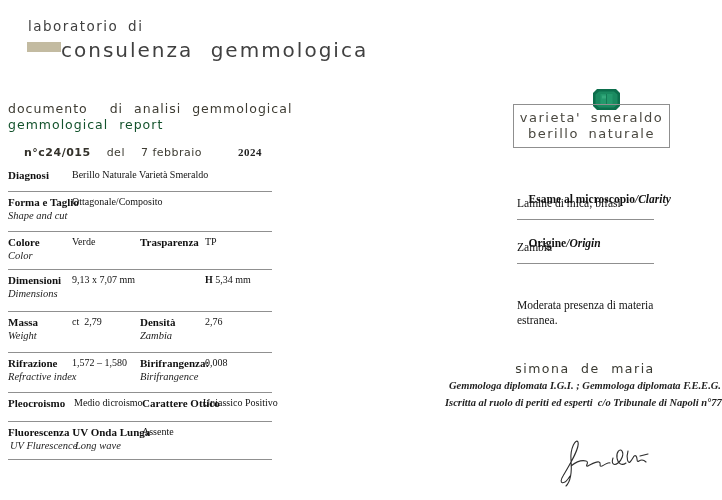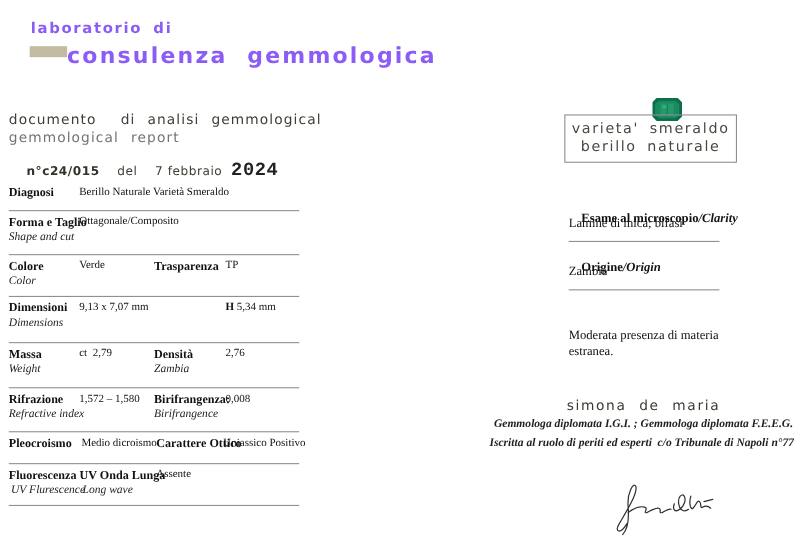--- a/index.html
+++ b/index.html
@@ -1,29 +1,29 @@
 <!DOCTYPE html>
 <html><head>
 <meta charset="utf-8">
 <style>
   html,body{margin:0;padding:0;background:#fff;}
   .page{position:relative;width:722px;height:500px;background:#ffffff;overflow:hidden;
         font-family:"Liberation Serif",serif;color:#1a1a1a;}
   .abs{position:absolute;white-space:pre;}
   
-  .logo{font-family:"DejaVu Sans",sans-serif;color:#8b5cf6;letter-spacing:1.5px;font-weight:bold;}
+  .logo{font-family:"DejaVu Sans",sans-serif;color:#404040;letter-spacing:1.5px;}
   .logo-big{font-size:20px;letter-spacing:2px;word-spacing:9px;}
   .logo-small{font-size:13.5px;word-spacing:4px;}
   .doc-line{font-family:"DejaVu Sans",sans-serif;font-size:12.5px;color:#3e3c33;
             letter-spacing:1px;word-spacing:6px;}
-  .doc-line-en{color:#737373;}
+  .doc-line-en{color:#14532d;}
   .accent-rect{position:absolute;left:27px;top:42px;width:34px;height:10px;background:#c3bba1;}
   .numline{font-family:"DejaVu Sans",sans-serif;font-size:11px;color:#3e3c33;letter-spacing:.5px;}
   .numline .num{font-weight:bold;color:#33312a;}
-  .numline .year{font-family:Liberation Mono, monospace;font-weight:bold;font-size:17px;color:#222;}
+  .numline .year{font-family:Liberation Serif, serif;font-weight:bold;font-size:11px;color:#222;margin-left:28px;}
   
   .trow{position:absolute;left:8px;width:264px;border-bottom:1px solid #909090;box-sizing:border-box;}
   .trow span{position:absolute;white-space:pre;}
   .lab{font-weight:bold;font-size:11px;color:#111;}
   .sub{font-style:italic;font-size:10.5px;color:#222;}
   .val{font-size:10px;color:#111;}
   .p1{left:0;} .p2{left:64px;} .p3{left:132px;} .p4{left:197px;}
   .sub2{left:67px;}
   .r1{top:4px;} .r2{top:18px;}
   

